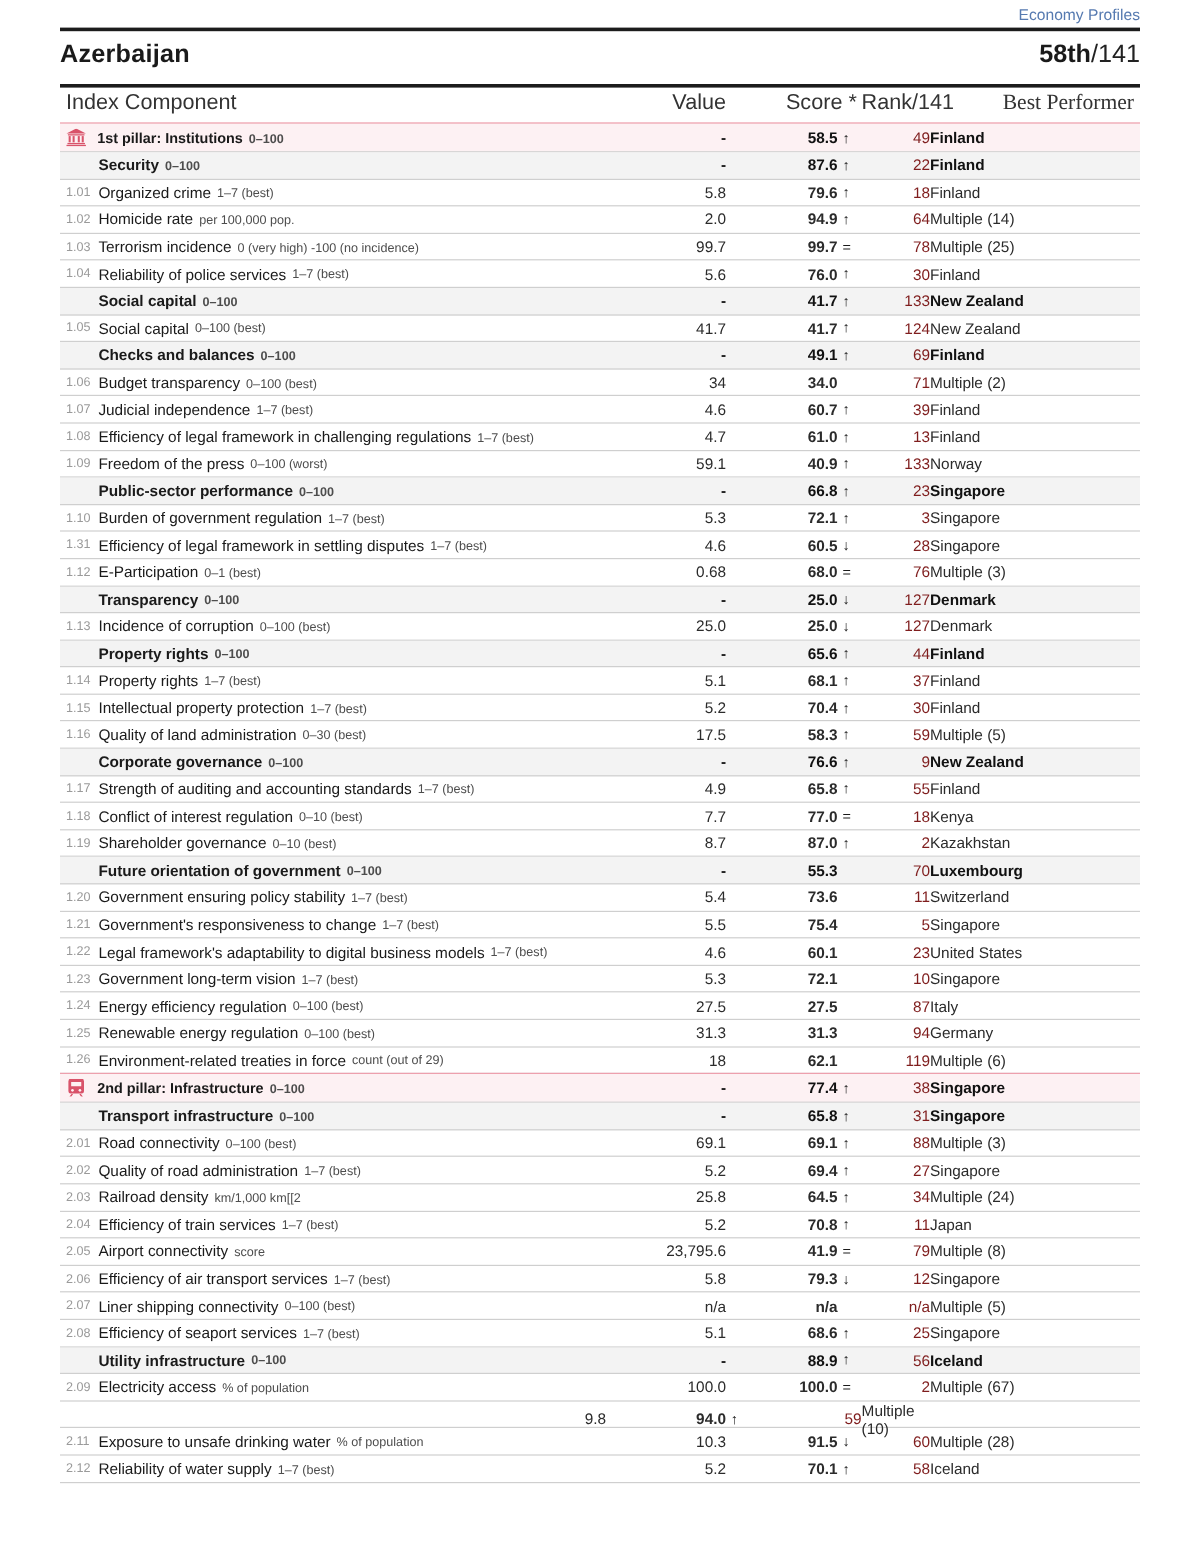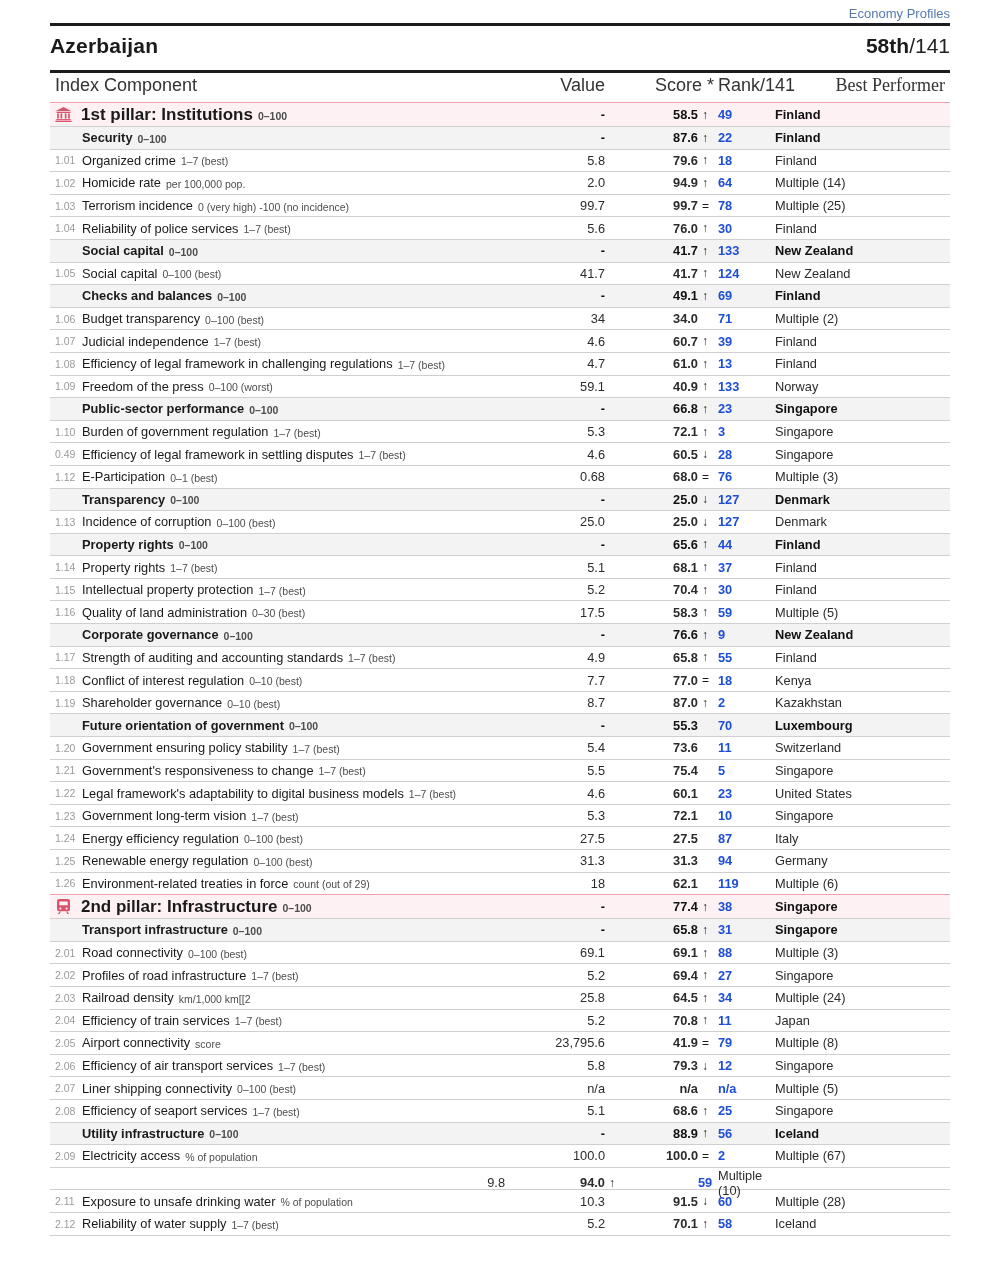--- a/index.html
+++ b/index.html
@@ -49,36 +49,36 @@
     border-bottom: 1px solid #cfcfcf;
     font-size: 12.8px;
   }
   .row .label-cell { display: flex; align-items: center; min-width: 0; white-space: nowrap; overflow: hidden; }
   .row .num { width: 27px; flex: 0 0 27px; font-size: 10.5px; color: #9a9a9a; }
   .row .label { color: #1a1a1a; }
   .row .unit { font-size: 10.5px; color: #4d4d4d; margin-left: 5px; padding-top: 2px; }
   .row .value { text-align: right; color: #2b2b2b; }
   .row .score { text-align: right; color: #2b2b2b; font-weight: bold; }
   .row .arrow { text-align: left; padding-left: 4px; font-size: 12px; color: #1a1a1a; }
-  .row .rank  { text-align: left; font-weight: 700; color: #1d4ed8; }
+  .row .rank  { text-align: right; font-weight: 400; color: #7f1d1d; }
   .row .best  { text-align: left; color: #2b2b2b; }
 
   .row.section { background: #f3f3f3; font-weight: 700; }
   .row.section .label { font-weight: 700; }
   .row.section .unit { font-weight: 600; }
   .row.section .value, .row.section .score, .row.section .best { font-weight: 700; color: #111; }
 
   .row.pillar {
     background: #fdf1f3;
     border-top: 1px solid #eda0ad;
     margin-top: -1px;
     height: 25px;
     font-weight: 700;
   }
-  .row.pillar .label { font-weight: 700; font-size: 17px; }
+  .row.pillar .label { font-weight: 700; font-size: 12px; }
   .row.pillar .unit { font-weight: 600; }
   .row.pillar .value, .row.pillar .score, .row.pillar .best { font-weight: 700; color: #111; }
 
   .pillar-icon { display: none; margin-right: 9px; color: #d9536a; line-height: 0; flex: 0 0 auto; }
   .row.pillar .pillar-icon { display: inline-block; }
   .pillar-icon svg { width: 17px; height: 15px; display: block; }
 </style>
 </head>
 <body>
 
@@ -309,21 +309,21 @@
     </div>
     <div class="c value">5.3</div>
     <div class="c score">72.1</div>
     <div class="c arrow">↑</div>
     <div class="c rank">3</div>
     <div class="c best">Singapore</div>
   </div>
       <div class="row indicator">
     <div class="c label-cell">
 
-      <span class="num">0.49</span>
+      <span class="num">1.31</span>
       <span class="label">Efficiency of legal framework in settling disputes</span>
       <span class="unit">1–7 (best)</span>
     </div>
     <div class="c value">4.6</div>
     <div class="c score">60.5</div>
     <div class="c arrow">↓</div>
     <div class="c rank">28</div>
     <div class="c best">Singapore</div>
   </div>
       <div class="row indicator">
@@ -616,21 +616,21 @@
     <div class="c value">69.1</div>
     <div class="c score">69.1</div>
     <div class="c arrow">↑</div>
     <div class="c rank">88</div>
     <div class="c best">Multiple (3)</div>
   </div>
       <div class="row indicator">
     <div class="c label-cell">
 
       <span class="num">2.02</span>
-      <span class="label">Profiles of road infrastructure</span>
+      <span class="label">Quality of road administration</span>
       <span class="unit">1–7 (best)</span>
     </div>
     <div class="c value">5.2</div>
     <div class="c score">69.4</div>
     <div class="c arrow">↑</div>
     <div class="c rank">27</div>
     <div class="c best">Singapore</div>
   </div>
       <div class="row indicator">
     <div class="c label-cell">

